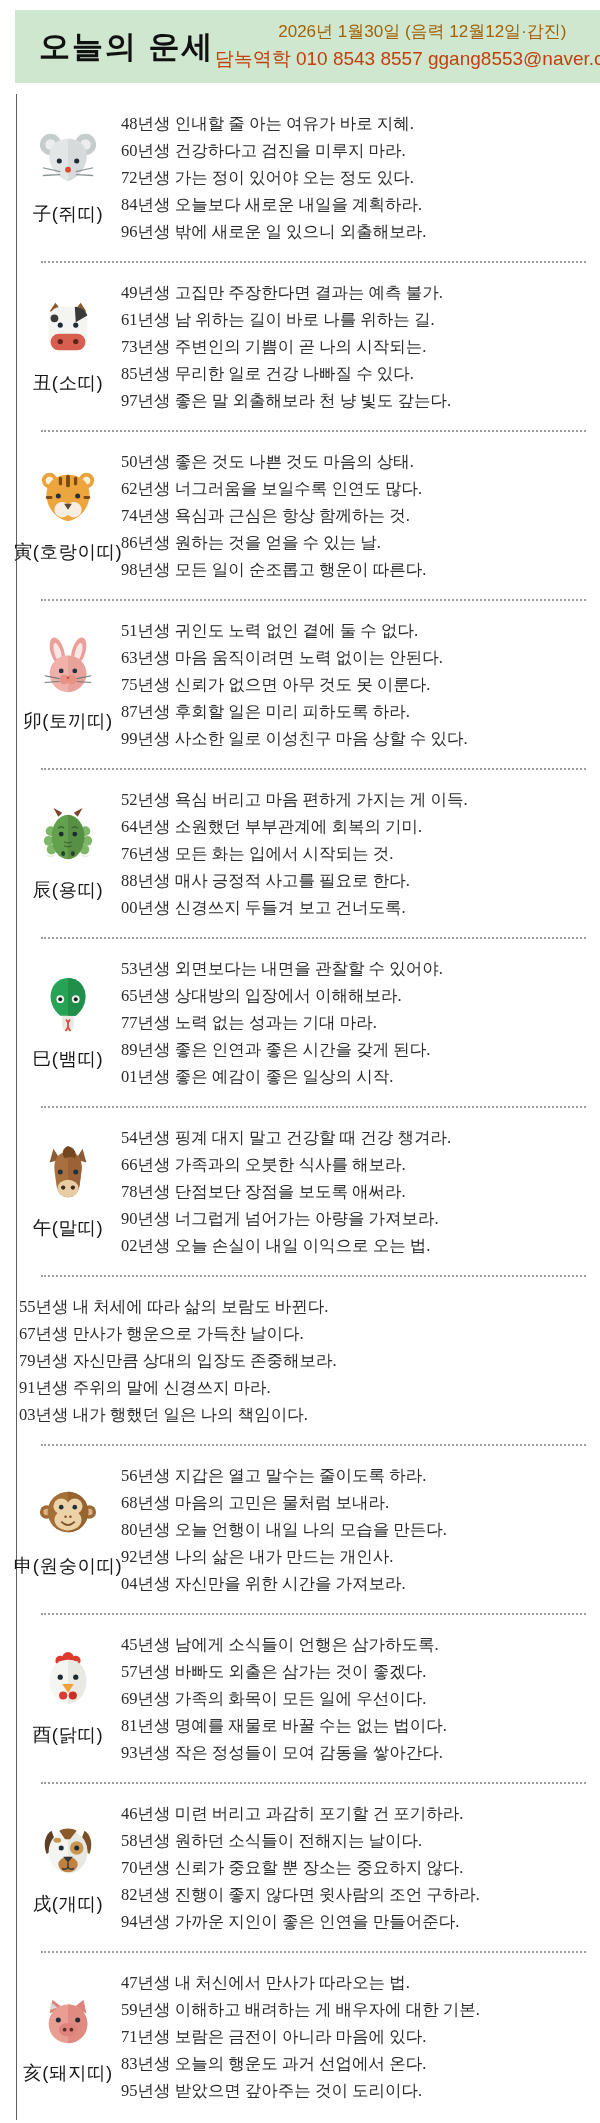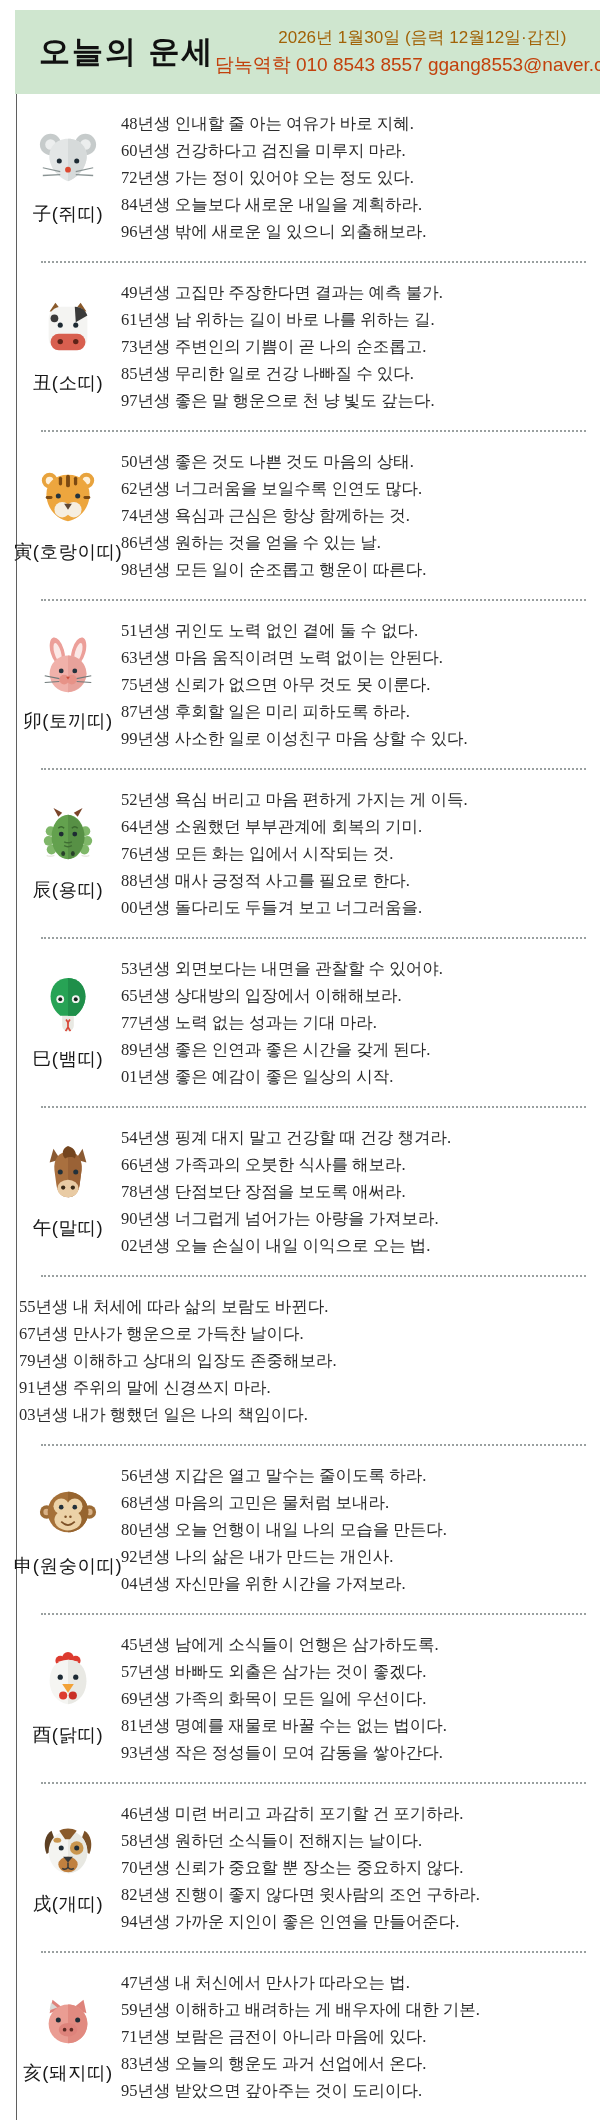--- a/index.html
+++ b/index.html
@@ -5,21 +5,21 @@
   * { margin:0; padding:0; box-sizing:border-box; }
   html,body { background:#ffffff; }
   body {
     width:600px; height:2123px; position:relative; overflow:hidden;
     font-family:"Liberation Sans", sans-serif; color:#2d2d2d;
   }
   .page { position:absolute; inset:0; }
 
   
   .header {
-    position:absolute; left:15px; top:10px; right:0; height:84px;
+    position:absolute; left:15px; top:10px; right:0; height:73px;
     background:#cfe6cf; display:flex; align-items:center;
   }
   .page-title {
     font-size:31px; font-weight:bold; color:#111; letter-spacing:2px;
     margin-left:24px; white-space:nowrap;
   }
   .header-right {
     margin-left:auto; text-align:right; padding-right:8px; line-height:1.45;
     white-space:nowrap;
   }
@@ -109,23 +109,23 @@
             <circle cx="40" cy="28" r="2.6" fill="#1d2a33"></circle>
           <rect x="14" y="37" width="36" height="17" rx="8.5" fill="#d85f4f"></rect>
           <circle cx="24" cy="45" r="2.8" fill="#5d2318"></circle>
             <circle cx="40" cy="45" r="2.8" fill="#5d2318"></circle>
         </svg>
         <div class="zlabel">丑(소띠)</div>
       </div>
       <div class="lines">
         <div class="fline">49년생 고집만 주장한다면 결과는 예측 불가.</div>
         <div class="fline">61년생 남 위하는 길이 바로 나를 위하는 길.</div>
-        <div class="fline">73년생 주변인의 기쁨이 곧 나의 순조롭고.</div>
+        <div class="fline">73년생 주변인의 기쁨이 곧 나의 시작되는.</div>
         <div class="fline">85년생 무리한 일로 건강 나빠질 수 있다.</div>
-        <div class="fline">97년생 좋은 말 행운으로 천 냥 빛도 갚는다.</div>
+        <div class="fline">97년생 좋은 말 외출해보라 천 냥 빛도 갚는다.</div>
       </div>
     </div>
     <div class="divider"></div>
 
     <div class="section">
       <div class="left-col">
         <svg class="zicon" viewBox="0 0 64 64">
           <circle cx="13" cy="14" r="8" fill="#e8a33d"></circle>
             <circle cx="51" cy="14" r="8" fill="#e8a33d"></circle>
           <circle cx="13" cy="14" r="4" fill="#fff0d8"></circle>
@@ -217,21 +217,21 @@
             <ellipse cx="37" cy="50" rx="2" ry="2.6" fill="#28402a"></ellipse>
           <path d="M18 52q-5 2-8 0M46 52q5 2 8 0" stroke="#e8e8e0" stroke-width="1.6" fill="none"></path>
         </svg>
         <div class="zlabel">辰(용띠)</div>
       </div>
       <div class="lines">
         <div class="fline">52년생 욕심 버리고 마음 편하게 가지는 게 이득.</div>
         <div class="fline">64년생 소원했던 부부관계에 회복의 기미.</div>
         <div class="fline">76년생 모든 화는 입에서 시작되는 것.</div>
         <div class="fline">88년생 매사 긍정적 사고를 필요로 한다.</div>
-        <div class="fline">00년생 돌다리도 두들겨 보고 너그러움을.</div>
+        <div class="fline">00년생 신경쓰지 두들겨 보고 건너도록.</div>
       </div>
     </div>
     <div class="divider"></div>
 
     <div class="section">
       <div class="left-col">
         <svg class="zicon" viewBox="0 0 64 64">
           <path d="M26 40h12v13c0 4-2.7 6-6 6s-6-2-6-6z" fill="#e9e9e3"></path>
           <path d="M32 4c11 0 18 9 18 19 0 10-6 17-10 20H24c-4-3-10-10-10-20C14 13 21 4 32 4z" fill="#27a355"></path>
           <path d="M32 4v39h8c4-3 10-10 10-20C50 13 43 4 32 4z" fill="#1f8f4a"></path>
@@ -277,21 +277,21 @@
         <div class="fline">90년생 너그럽게 넘어가는 아량을 가져보라.</div>
         <div class="fline">02년생 오늘 손실이 내일 이익으로 오는 법.</div>
       </div>
     </div>
     <div class="divider"></div>
 
     <div class="section">
       <div class="lines">
         <div class="fline">55년생 내 처세에 따라 삶의 보람도 바뀐다.</div>
         <div class="fline">67년생 만사가 행운으로 가득찬 날이다.</div>
-        <div class="fline">79년생 이해하고 상대의 입장도 존중해보라.</div>
+        <div class="fline">79년생 자신만큼 상대의 입장도 존중해보라.</div>
         <div class="fline">91년생 주위의 말에 신경쓰지 마라.</div>
         <div class="fline">03년생 내가 행했던 일은 나의 책임이다.</div>
       </div>
     </div>
     <div class="divider"></div>
 
     <div class="section">
       <div class="left-col">
         <svg class="zicon" viewBox="0 0 64 64">
           <circle cx="10" cy="32" r="7" fill="#9c6b35"></circle>

